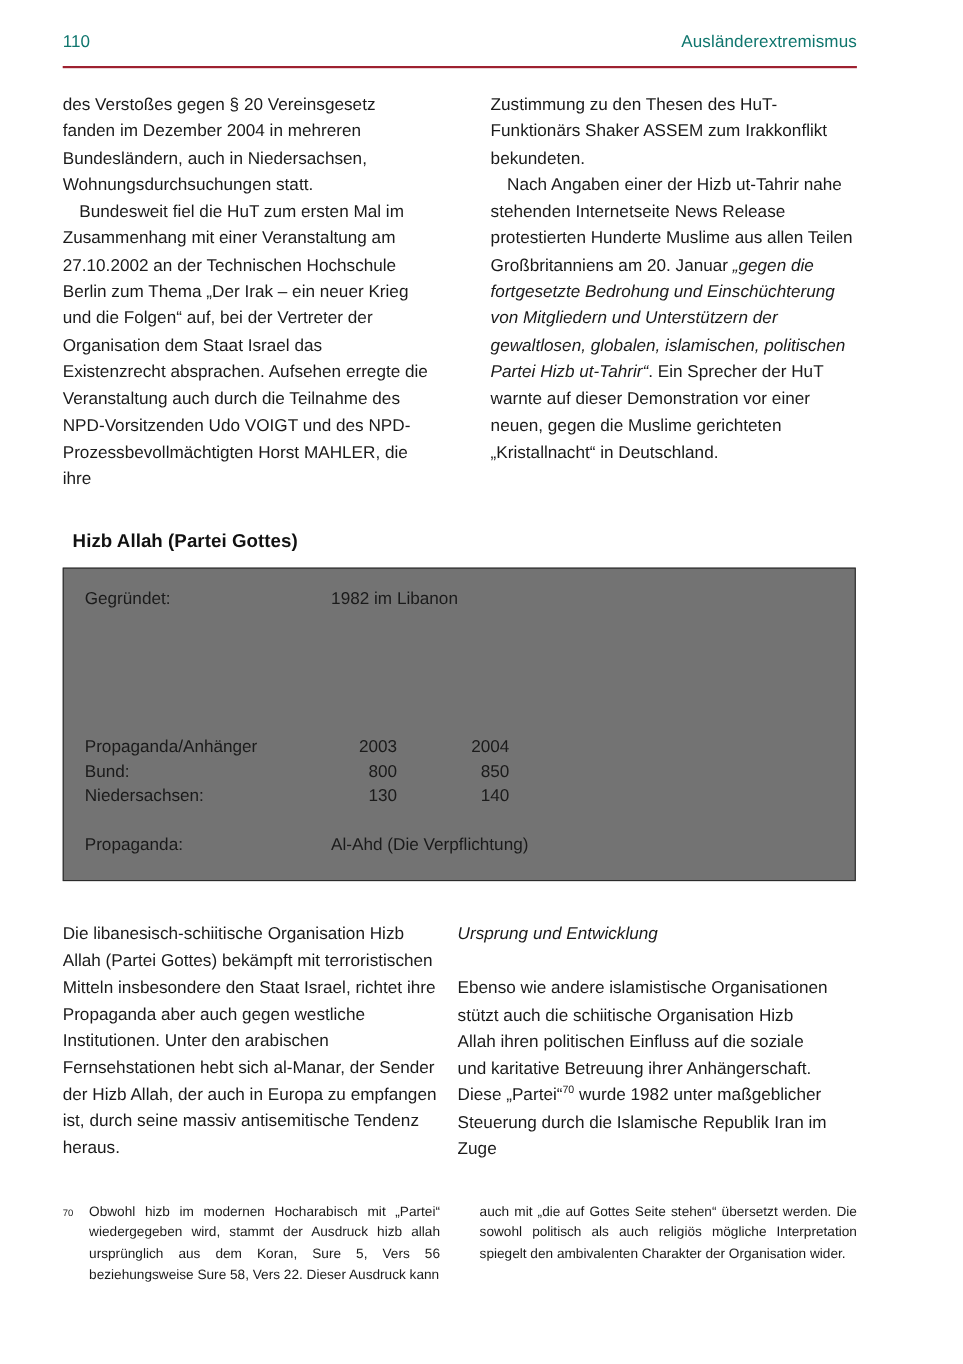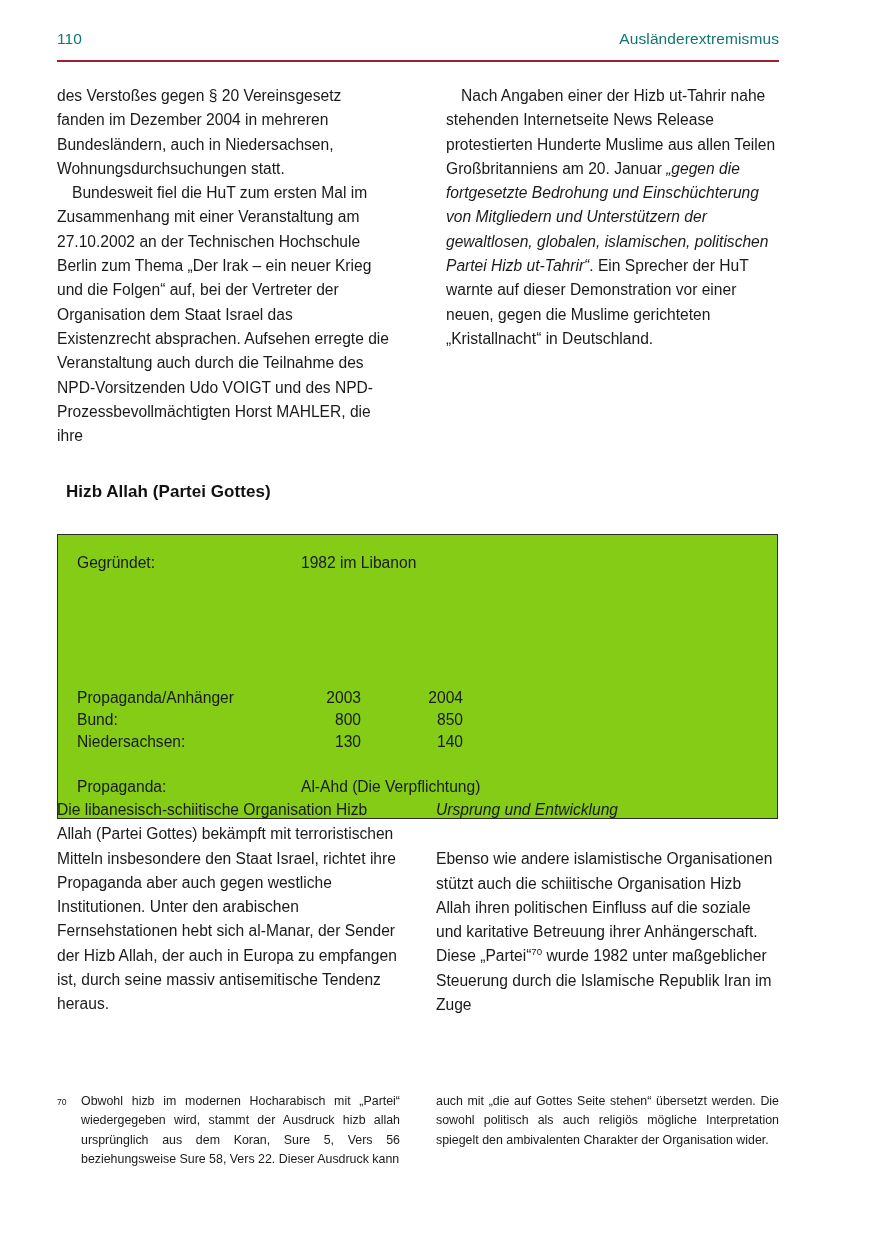--- a/index.html
+++ b/index.html
@@ -77,24 +77,24 @@
     font-size: 17px;
     font-weight: bold;
     color: #111111;
     letter-spacing: 0.05px;
   }
 
   
   .infobox {
     position: absolute;
     left: 57px;
-    top: 534px;
+    top: 516px;
     width: 721px;
     height: 285px;
-    background: #84cc16;
+    background: #737373;
     border: 1.3px solid #2b2b2b;
     box-sizing: border-box;
   }
   .infobox-inner {
     position: relative;
     width: 100%;
     height: 100%;
   }
   .ib-row {
     position: absolute;
@@ -126,24 +126,24 @@
   .r-gensek     { top: 107px; }
   .r-mitglieder { top: 152px; }
   .r-bund       { top: 174px; }
   .r-nieder     { top: 196px; }
   .r-publikation{ top: 241px; }
 
   
   .cols-lower {
     position: absolute;
     left: 57px;
-    top: 798px;
-    width: 722px;
-    display: flex;
-    gap: 36px;
+    top: 838px;
+    width: 722px;
+    display: flex;
+    gap: 16px;
   }
   .cols-lower .col p {
     margin: 0;
     font-size: 15.6px;
     line-height: 24.3px;
   }
   .sub-heading {
     font-style: italic;
     font-size: 15.6px;
     line-height: 24.3px;
@@ -194,20 +194,21 @@
     <span>Ausländerextremismus</span>
   </div>
   <div class="header-rule"></div>
 
   <div class="cols">
     <div class="col">
       <p>des Verstoßes gegen § 20 Vereinsgesetz fanden im Dezember 2004 in mehreren Bundesländern, auch in Niedersachsen, Wohnungsdurchsuchungen statt.</p>
       <p class="indent">Bundesweit fiel die HuT zum ersten Mal im Zusammenhang mit einer Veranstaltung am 27.10.2002 an der Technischen Hochschule Berlin zum Thema „Der Irak – ein neuer Krieg und die Folgen“ auf, bei der Vertreter der Organisation dem Staat Israel das Existenzrecht absprachen. Aufsehen erregte die Veranstaltung auch durch die Teilnahme des NPD-Vorsitzenden Udo VOIGT und des NPD-Prozessbevollmächtigten Horst MAHLER, die ihre</p>
     </div>
     <div class="col">
+      <p>Zustimmung zu den Thesen des HuT-Funktionärs Shaker ASSEM zum Irakkonflikt bekundeten.</p>
       <p class="indent"><span>Nach Angaben einer der Hizb ut-Tahrir nahe stehenden Internetseite News Release protestierten Hunderte Muslime aus allen Teilen Großbritanniens am 20. Januar </span><span class="it">„gegen die fortgesetzte Bedrohung und Einschüchterung von Mitgliedern und Unterstützern der gewaltlosen, globalen, islamischen, politischen Partei Hizb ut-Tahrir“</span><span>. Ein Sprecher der HuT warnte auf dieser Demonstration vor einer neuen, gegen die Muslime gerichteten „Kristallnacht“ in Deutschland.</span></p>
     </div>
   </div>
 
   <div class="section-heading">Hizb Allah (Partei Gottes)</div>
 
   <div class="infobox">
     <div class="infobox-inner">
       <div class="ib-row r-gegruendet">
         <span class="ib-label">Gegründet:</span><span class="ib-value">1982 im Libanon</span>

